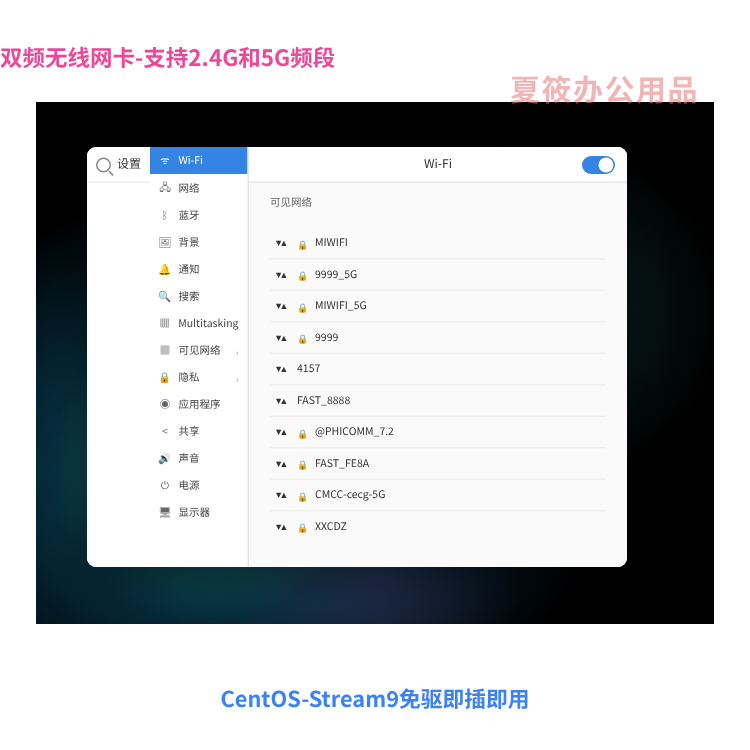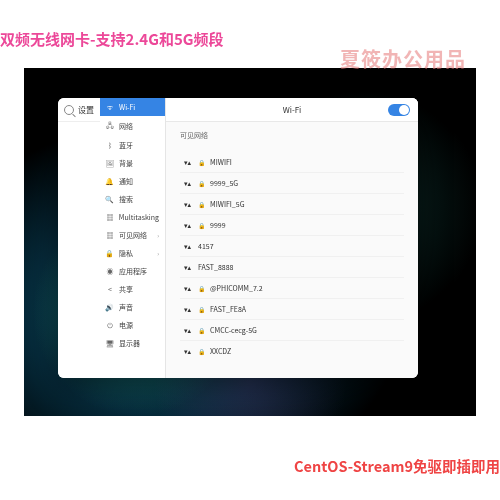--- a/index.html
+++ b/index.html
@@ -29,21 +29,21 @@
 .content-header { height: 24px; display: flex; align-items: center; justify-content: center; border-bottom: 1px solid #e8e8e8; position: relative; background: #fff; }
 .content-title { font-size: 8px; color: #333; }
 .toggle { position: absolute; right: 8px; width: 22px; height: 12px; background: #3584e4; border-radius: 6px; }
 .toggle::after { content: ""; position: absolute; right: 1px; top: 1px; width: 10px; height: 10px; background: #fff; border-radius: 50%; }
 .content-body { padding: 8px 14px; }
 .section-label { font-size: 7px; color: #666; margin-bottom: 12px; }
 .net-item { display: flex; align-items: center; padding: 5px 4px; font-size: 7px; color: #333; border-bottom: 1px solid #f0f0f0; gap: 6px; cursor: pointer; }
 .net-item:last-child { border-bottom: none; }
 .wifi-ic { width: 8px; font-size: 7px; color: #333; }
 .lock-ic { width: 6px; font-size: 6px; color: #333; }
-.bottom-caption { position: absolute; bottom: 24px; left: 0; right: 0; text-align: right; font-size: 14.5px; font-weight: bold; color: #ef4444; }
+.bottom-caption { position: absolute; bottom: 24px; left: 0; right: 0; text-align: center; font-size: 14.5px; font-weight: bold; color: #3b82f6; }
 </style>
 </head>
 <body>
 
 <div class="title-top">双频无线网卡-支持2.4G和5G频段</div>
 <div class="watermark">夏筱办公用品</div>
 
 <div class="desktop">
   <div class="nebula"></div>
 

